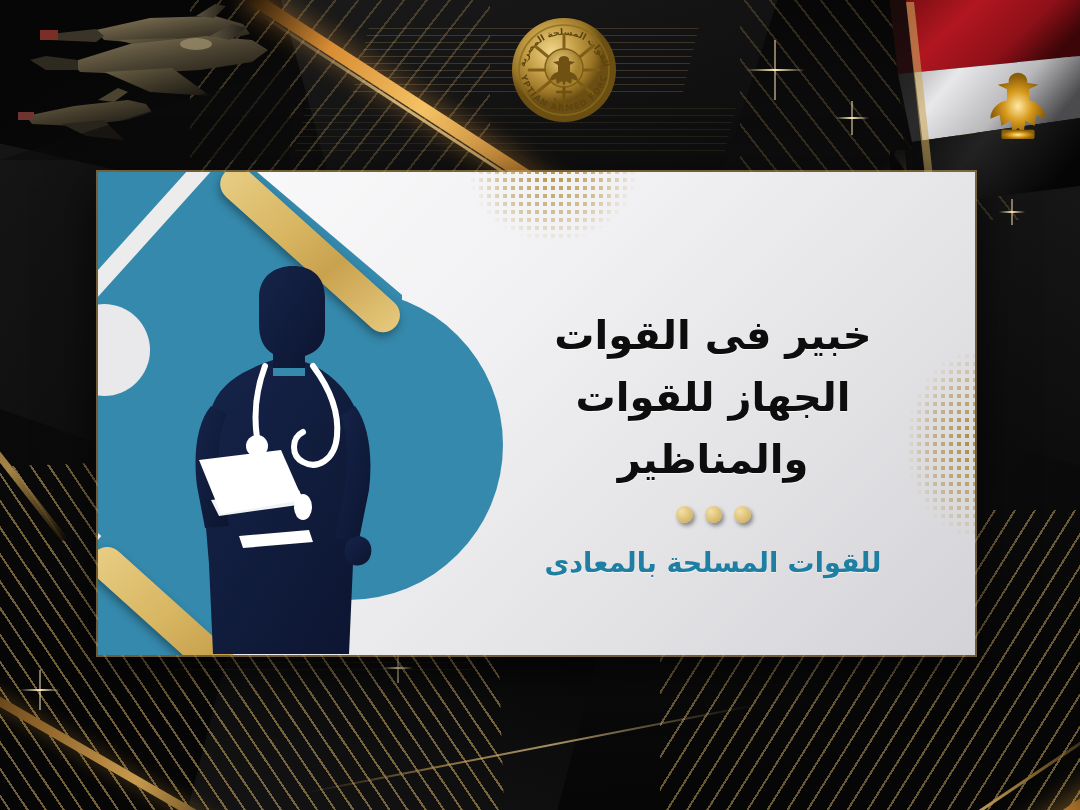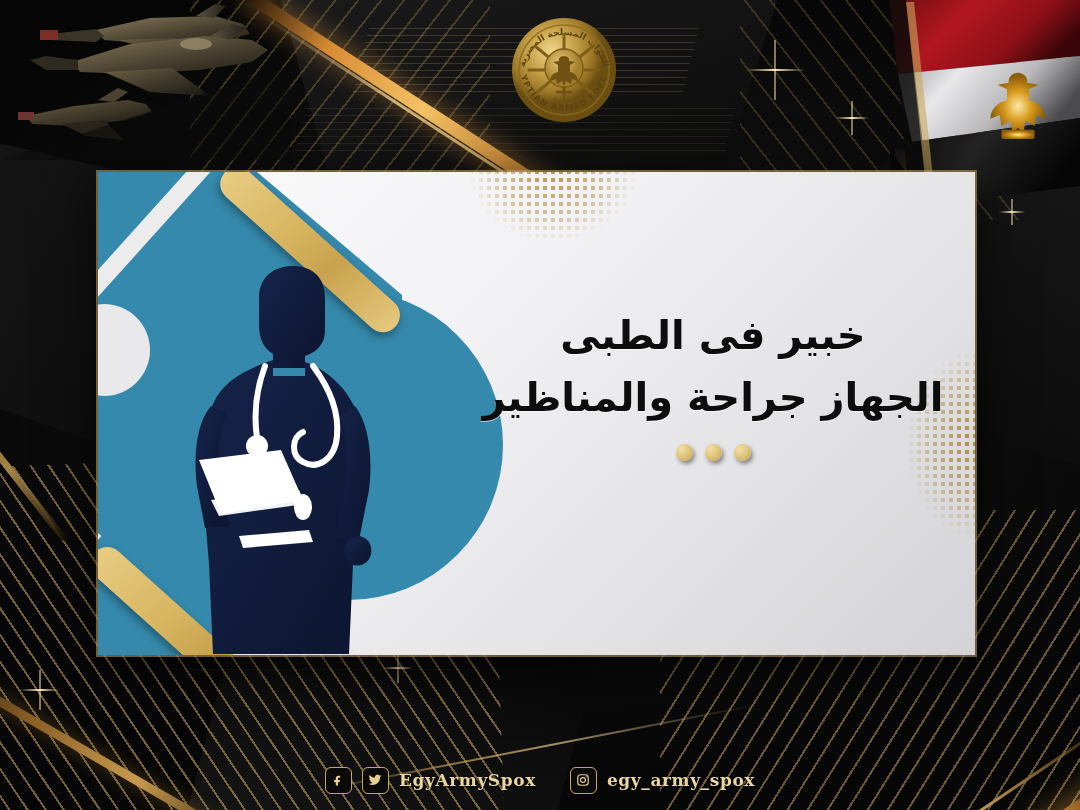--- a/index.html
+++ b/index.html
@@ -449,48 +449,27 @@
             <path d="M86 272 L156 266 L160 278 L90 284 Z" fill="#ffffff"></path>
             <ellipse cx="150" cy="243" rx="9" ry="13" fill="#ffffff"></ellipse>
           </g>
         </svg>
       </div>
 
       <div class="halftone ht-top"></div>
       <div class="halftone ht-right"></div>
 
       <div class="text-block">
-        <div class="headline">خبير فى الطبى</div>
-        <div class="headline">الجهاز جراحة والمناظير</div>
+        <div class="headline">خبير فى القوات</div>
+        <div class="headline">الجهاز للقوات والمناظير</div>
         <div class="dots">
           <span class="dot"></span>
           <span class="dot"></span>
           <span class="dot"></span>
         </div>
+        <div class="subline">للقوات المسلحة بالمعادى</div>
       </div>
 
     </div>
   </div>
 
-  <div class="footer">
-    <div class="sicon">
-      <svg width="13" height="13" viewBox="0 0 24 24" fill="currentColor">
-        <path d="M15 3h-3a5 5 0 0 0-5 5v3H4v4h3v6h4v-6h3l1-4h-4V8a1 1 0 0 1 1-1h3z"></path>
-      </svg>
-    </div>
-    <div class="sicon">
-      <svg width="14" height="14" viewBox="0 0 24 24" fill="currentColor">
-        <path d="M23 4.9a9 9 0 0 1-2.6.7 4.5 4.5 0 0 0 2-2.5 9 9 0 0 1-2.9 1.1 4.5 4.5 0 0 0-7.7 4.1A12.8 12.8 0 0 1 2.5 3.5a4.5 4.5 0 0 0 1.4 6 4.4 4.4 0 0 1-2-.6 4.5 4.5 0 0 0 3.6 4.4 4.5 4.5 0 0 1-2 .1 4.5 4.5 0 0 0 4.2 3.1A9 9 0 0 1 1 18.4a12.7 12.7 0 0 0 6.9 2c8.3 0 12.8-6.9 12.8-12.8v-.6A9 9 0 0 0 23 4.9z"></path>
-      </svg>
-    </div>
-    <span class="handle">EgyArmySpox</span>
-    <span class="gap"></span>
-    <div class="sicon">
-      <svg width="14" height="14" viewBox="0 0 24 24" fill="none" stroke="currentColor" stroke-width="2">
-        <rect x="3" y="3" width="18" height="18" rx="5"></rect>
-        <circle cx="12" cy="12" r="4.2"></circle>
-        <circle cx="17.4" cy="6.6" r="1.2" fill="currentColor" stroke="none"></circle>
-      </svg>
-    </div>
-    <span class="handle">egy_army_spox</span>
-  </div>
 
 </div>
 
 </body></html>

